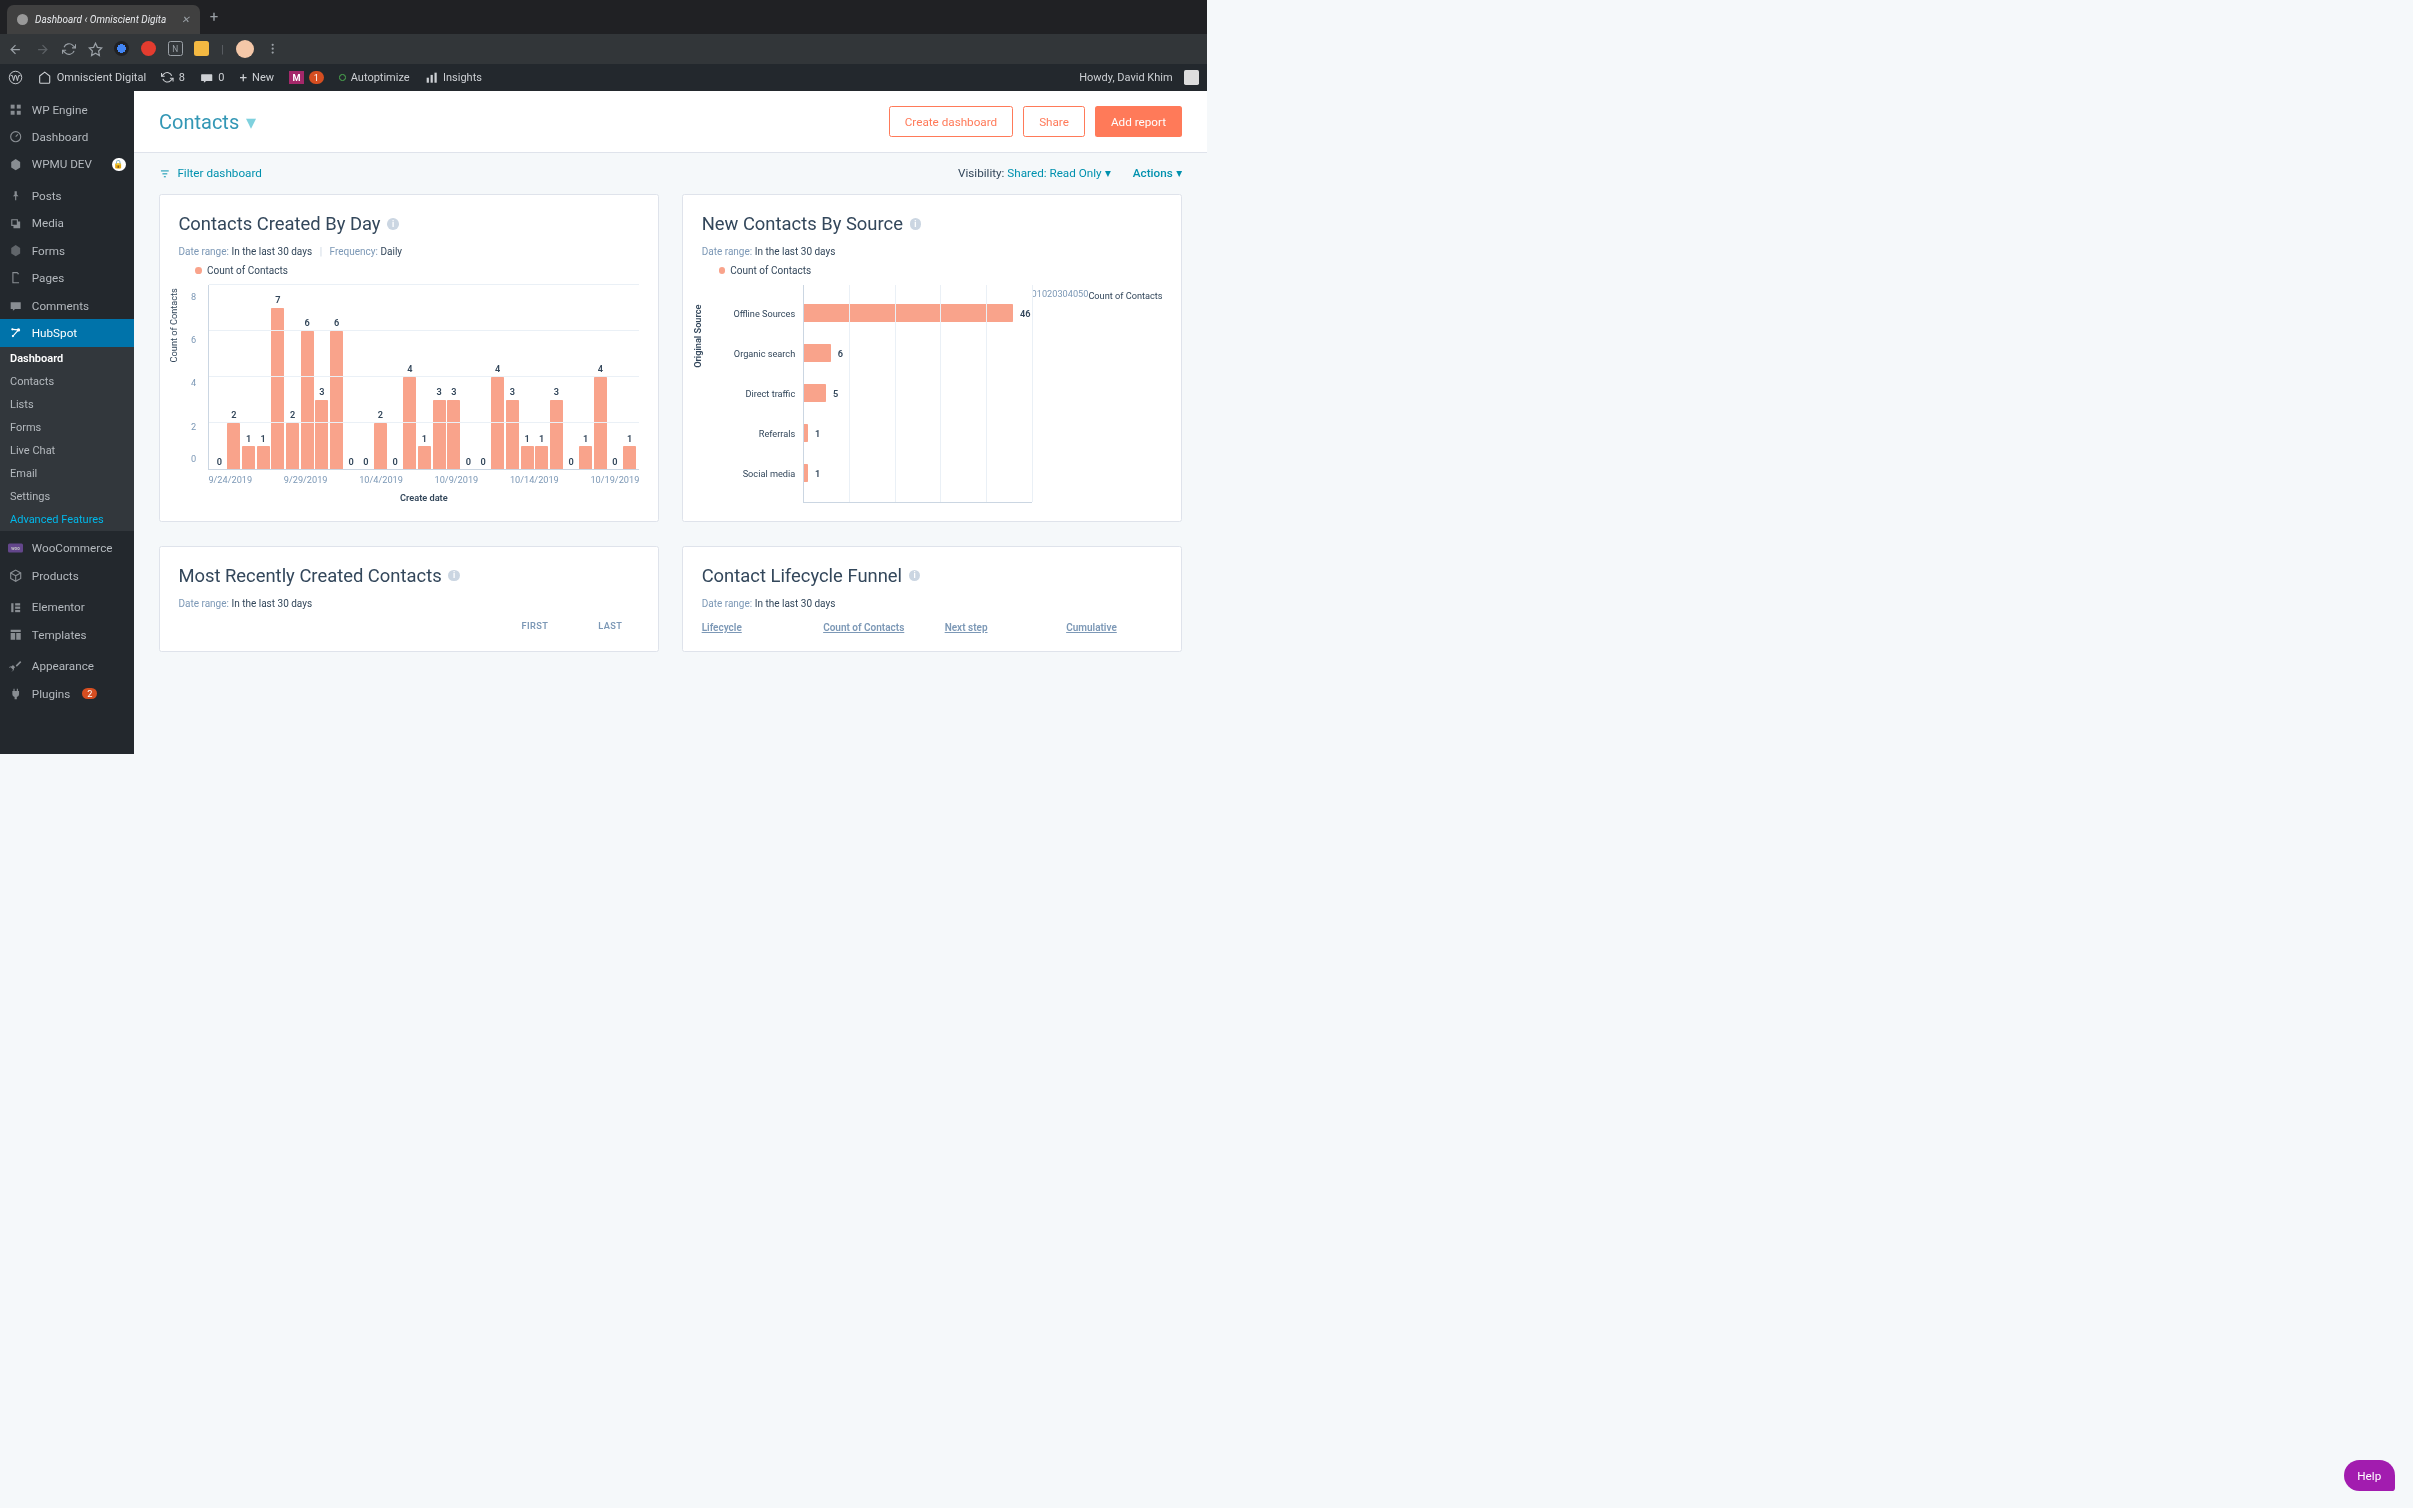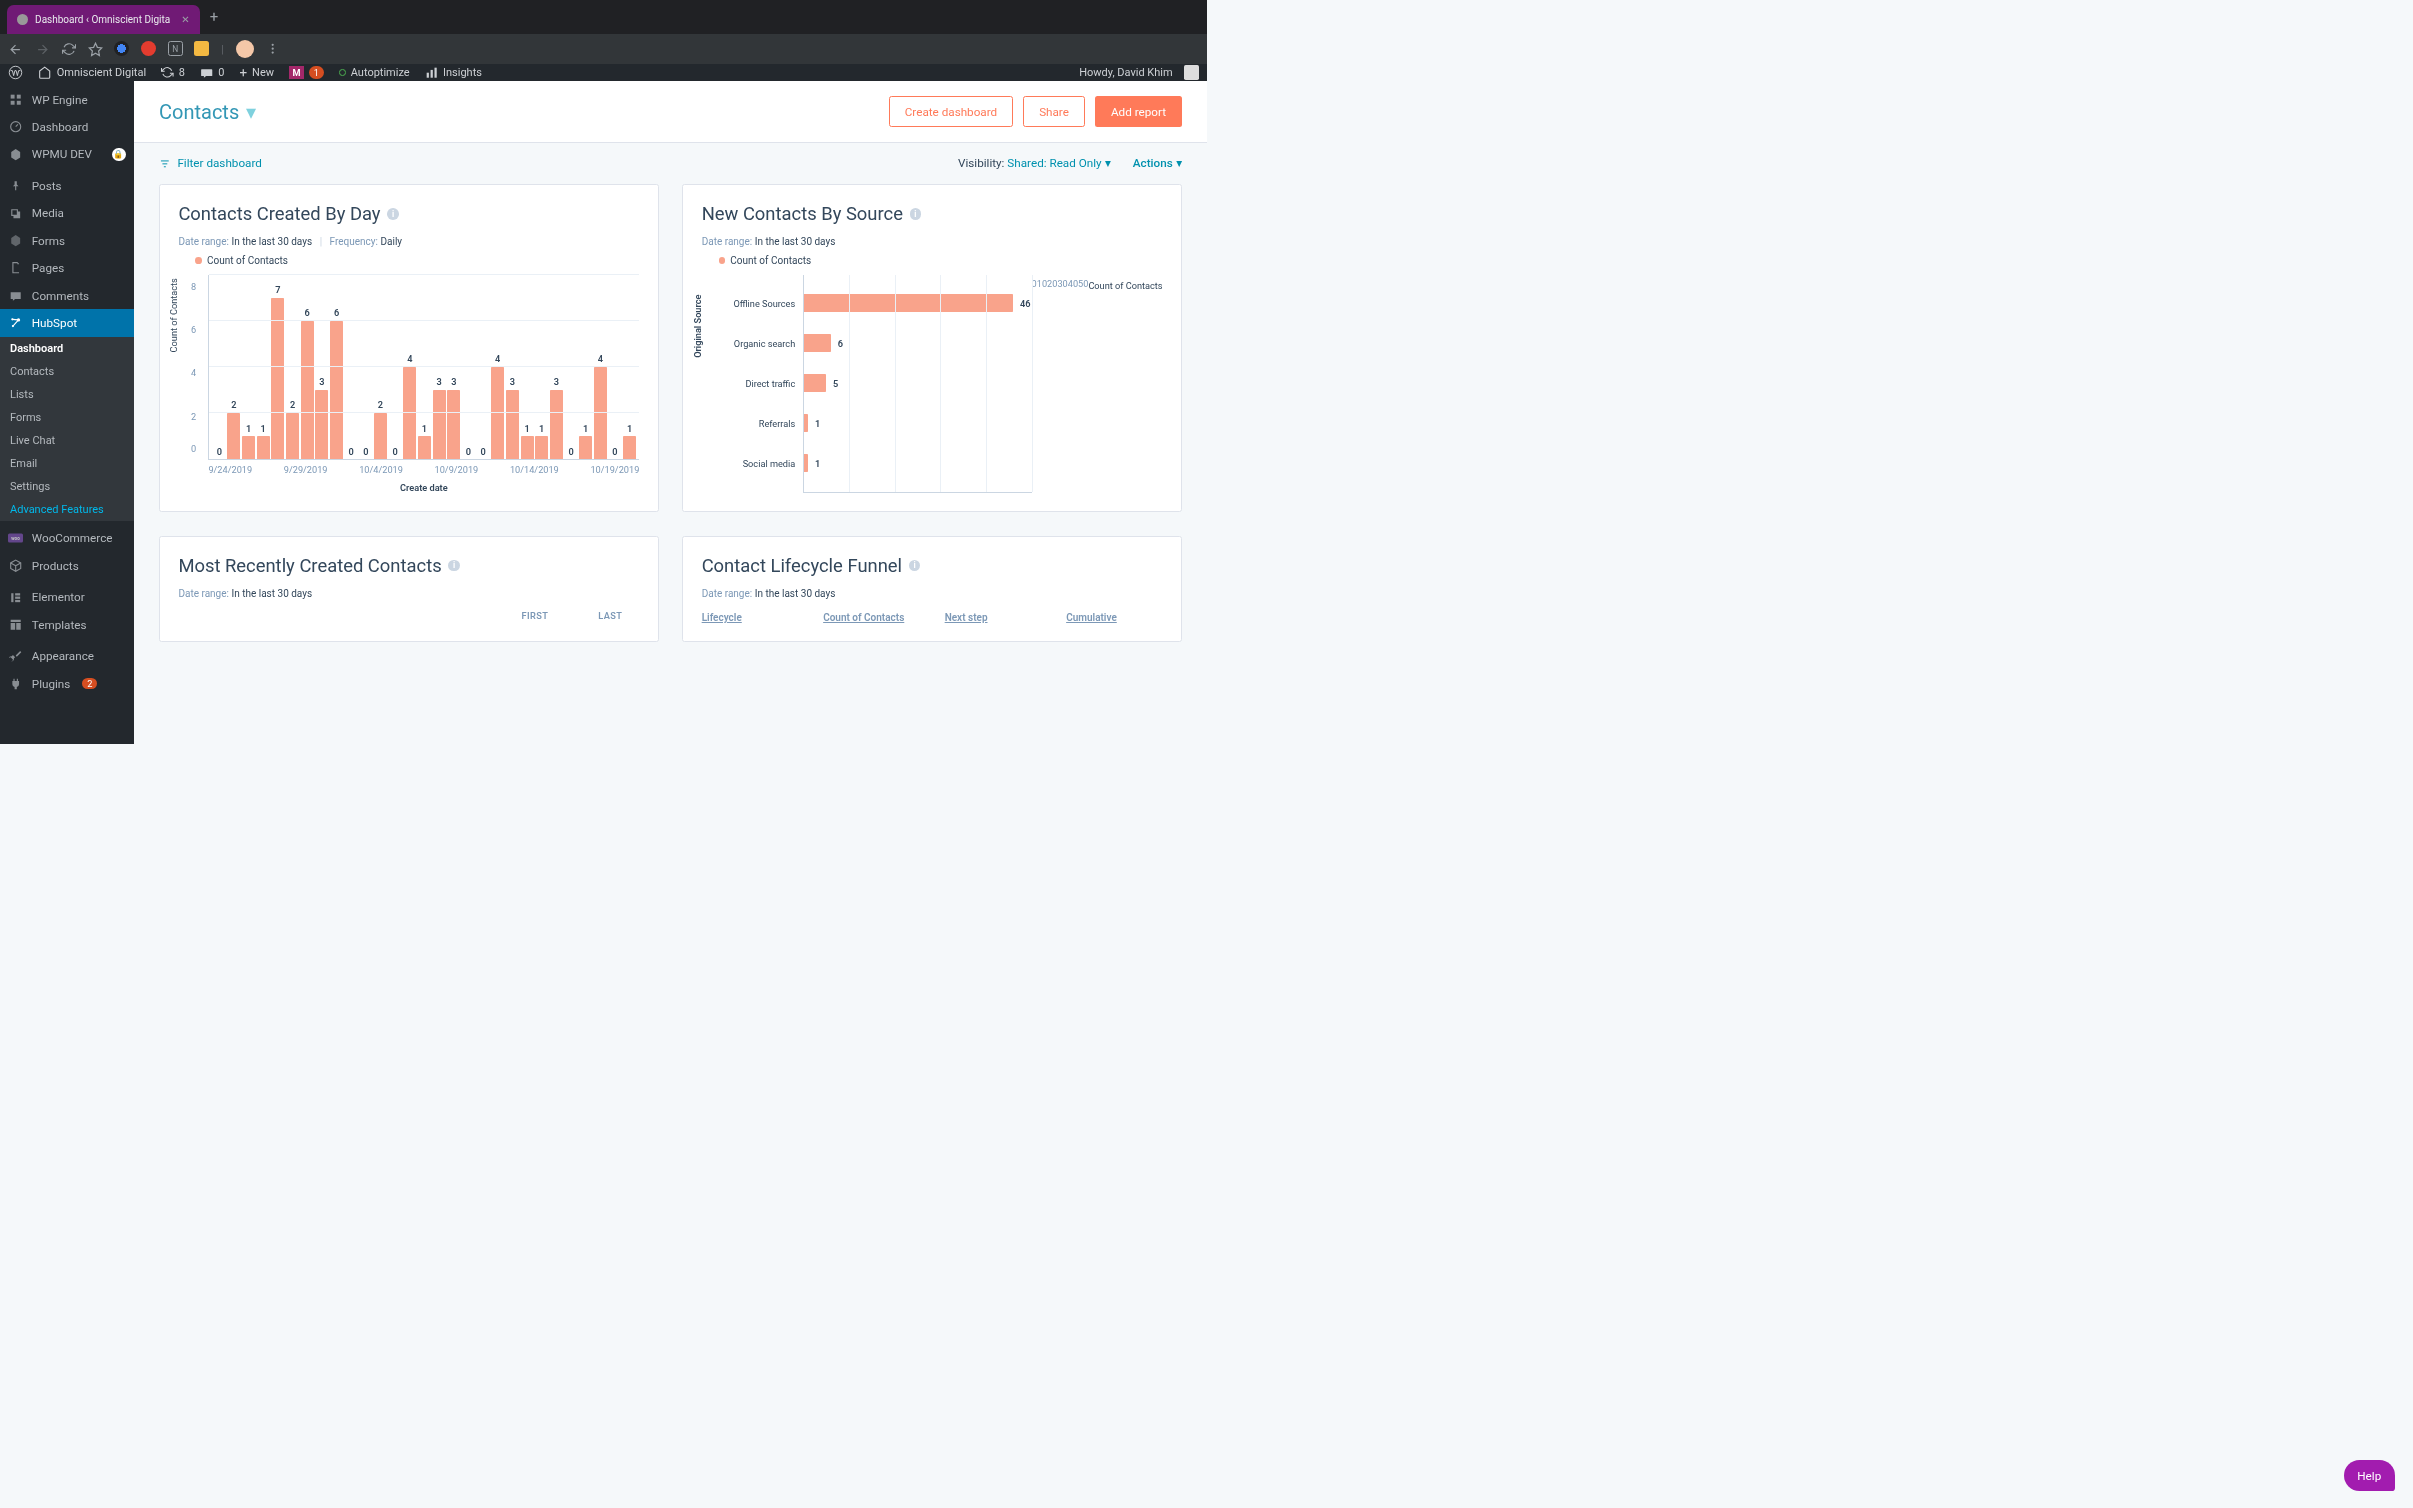--- a/index.html
+++ b/index.html
@@ -1,34 +1,34 @@
 <!DOCTYPE html>
 <html style="font-size:13.4px"><head>
 <meta charset="utf-8">
 <style>
 * { margin: 0; padding: 0; box-sizing: border-box; font-family: -apple-system, BlinkMacSystemFont, "Segoe UI", Roboto, sans-serif; }
 body { background: #f5f8fa; width: 1207px; height: 754px; overflow: hidden; font-size: 11.7px; }
 
 
 .browser-top { background: #202124; height: 34px; display: flex; align-items: center; padding: 0 6.7px; }
-.tab { background: #701a75; height: 28.5px; margin-top: 5px; border-radius: 6.7px 6.7px 0 0; display: flex; align-items: center; padding: 0 10px; color: #e8eaed; font-size: 10px; gap: 6.7px; min-width: 193px; }
+.tab { background: #404040; height: 28.5px; margin-top: 5px; border-radius: 6.7px 6.7px 0 0; display: flex; align-items: center; padding: 0 10px; color: #e8eaed; font-size: 10px; gap: 6.7px; min-width: 193px; font-style: italic; }
 .tab-favicon { width: 11.7px; height: 11.7px; background: #999; border-radius: 50%; }
 .tab-close { color: #9aa0a6; cursor: pointer; margin-left: auto; }
 .new-tab { color: #9aa0a6; font-size: 15px; padding: 0 10px; cursor: pointer; }
 
 .browser-bar { background: #323639; height: 30px; display: flex; align-items: center; padding: 0 8.4px; gap: 11.7px; }
 .nav-icon { color: #9aa0a6; cursor: pointer; display: flex; }
 .url-bar { flex: 1; background: #202124; height: 23.5px; border-radius: 11.7px; display: flex; align-items: center; padding: 0 11.7px; color: #9aa0a6; font-size: 11px; gap: 6.7px; }
 .url-host { color: #e8eaed; }
 .ext-icons { display: flex; gap: 11.7px; align-items: center; }
 .ext-icon { width: 15px; height: 15px; border-radius: 2.5px; }
 .avatar-sm { width: 18.4px; height: 18.4px; border-radius: 50%; background: #f4c7a8; }
 
 
-.wp-bar { background: #23282d; height: 17px; display: flex; align-items: center; color: #cdd0d4; font-size: 11px; padding: 0 8.4px; }
+.wp-bar { background: #23282d; height: 27px; display: flex; align-items: center; color: #cdd0d4; font-size: 11px; padding: 0 8.4px; }
 .wp-bar-left { display: flex; align-items: center; gap: 15px; }
 .wp-item { display: flex; align-items: center; gap: 5px; cursor: pointer; }
 .wp-badge { background: #d54e21; color: #fff; border-radius: 7.5px; padding: 0 5px; font-size: 9.2px; line-height: 13.4px; }
 .wp-circle { width: 6.7px; height: 6.7px; border: 1.7px solid #4caf50; border-radius: 50%; }
 .wp-bar-right { margin-left: auto; display: flex; align-items: center; gap: 11px; }
 .wp-avatar { width: 15px; height: 15px; background: #ddd; border-radius: 1.7px; }
 
 
 .app { display: flex; height: calc(754px - 34px - 30px - 27px); }
 

